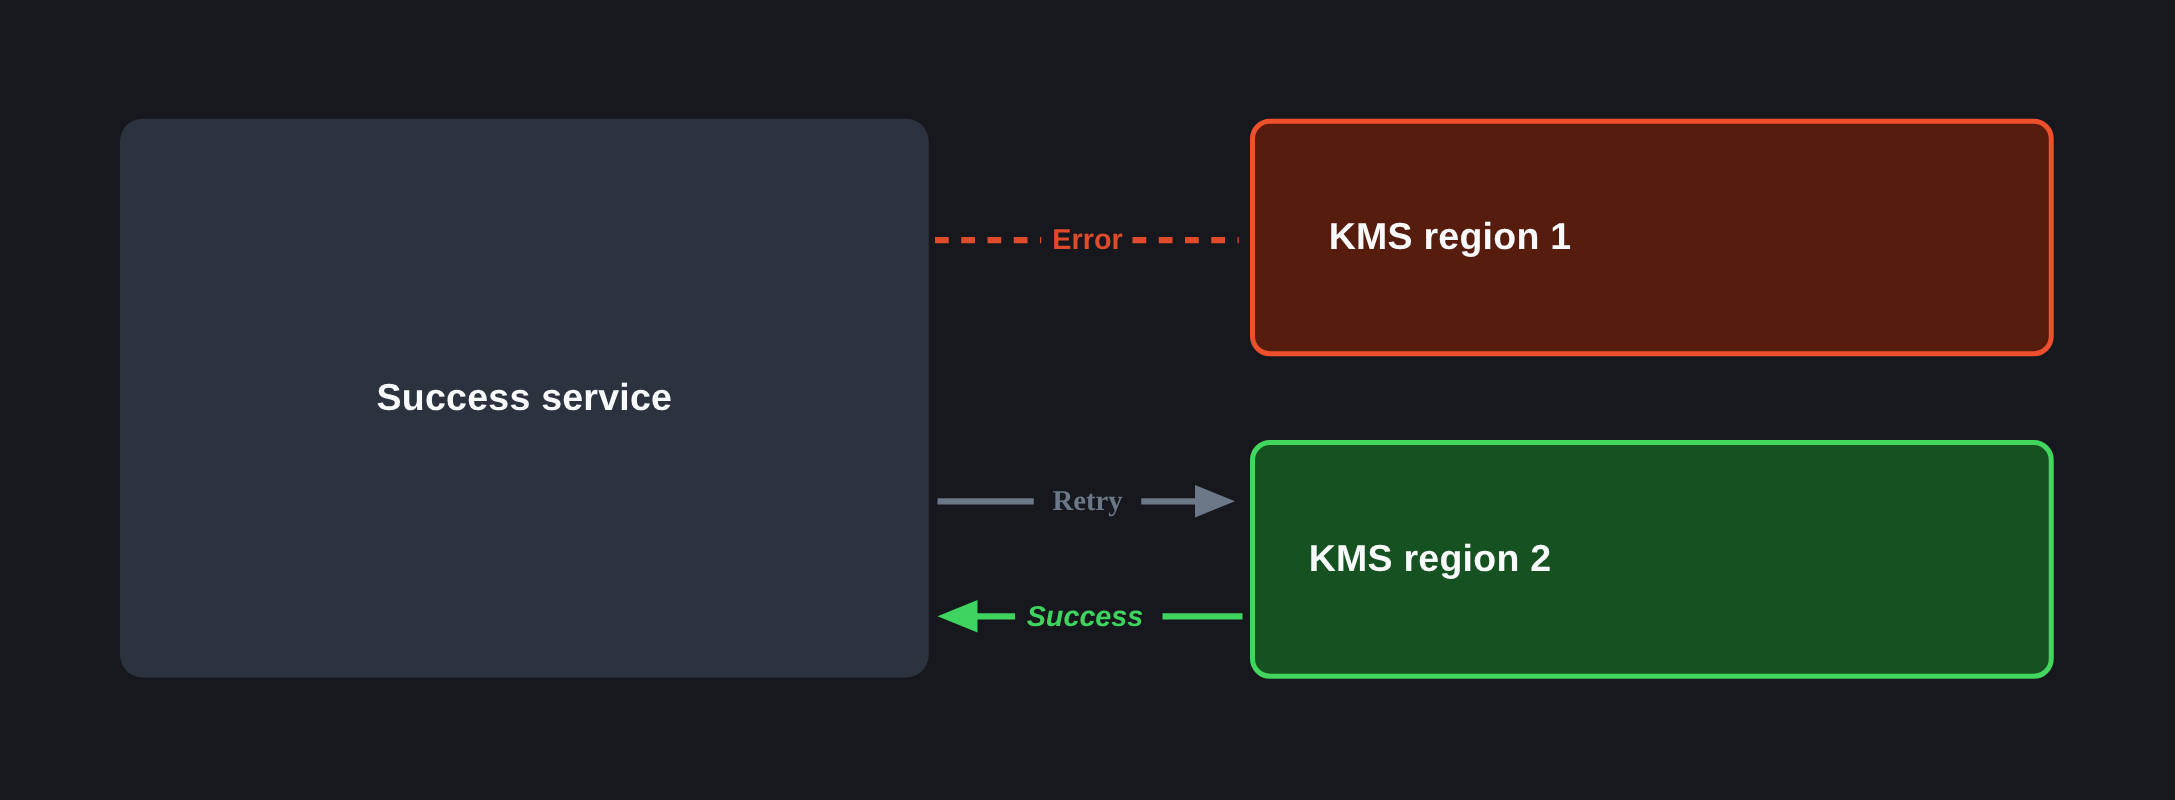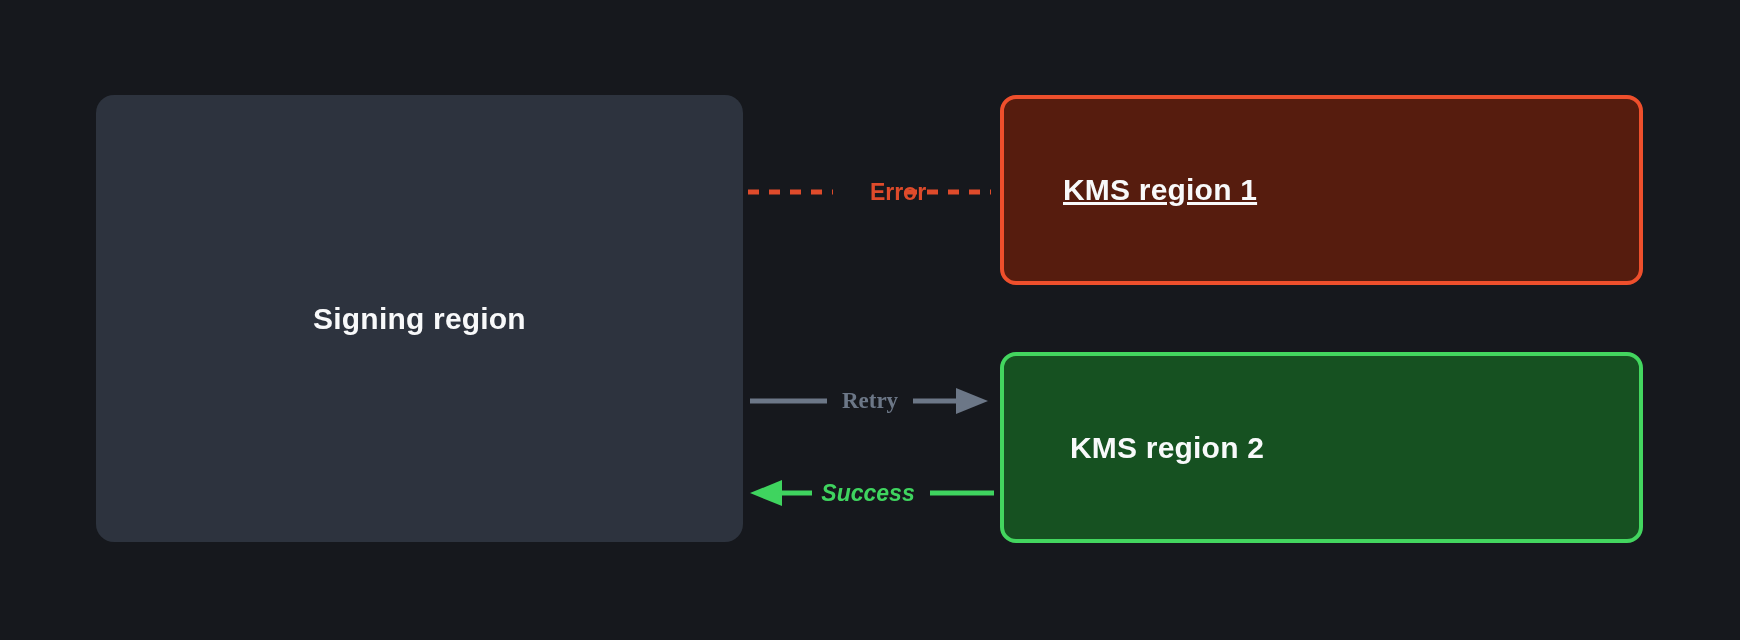--- a/index.html
+++ b/index.html
@@ -42,59 +42,58 @@
     border-radius: 18px;
     justify-content: center;
   }
   .node-kms1 {
     left: 1000px; top: 95px;
     width: 643px; height: 190px;
     background: var(--kms1-fill);
     border: 4px solid var(--kms1-border);
     border-radius: 16px;
     padding-left: 59px;
-    text-decoration: underline;
   }
   .node-kms2 {
     left: 1000px; top: 352px;
     width: 643px; height: 191px;
     background: var(--kms2-fill);
     border: 4px solid var(--kms2-border);
     border-radius: 16px;
-    padding-left: 66px;
+    padding-left: 43px;
   }
   .edges {
     position: absolute;
     left: 0; top: 0;
     width: 1740px; height: 640px;
     pointer-events: none;
   }
   .error-stroke   { stroke: var(--error);   }
   .retry-stroke   { stroke: var(--retry);   }
   .retry-fill     { fill:   var(--retry);   }
   .success-stroke { stroke: var(--success); }
   .success-fill   { fill:   var(--success); }
   .edge-label {
     position: absolute;
     transform: translate(-50%, -50%);
     font-weight: bold;
     font-size: 23px;
     white-space: nowrap;
   }
-  .edge-label-error   { left: 870px; top: 192px; color: var(--error); margin-left: 28px;   }
+  .edge-label-error   { left: 870px; top: 192px; color: var(--error);   }
   .edge-label-retry   { left: 870px; top: 401px; color: var(--retry); font-family: Liberation Serif, serif;   }
   .edge-label-success { left: 868px; top: 493px; color: var(--success); font-style: italic; }
 </style>
 </head>
 <body>
 
 <div class="canvas">
 
   <div class="node node-signing">
-    <span>Signing region</span>
+    <span>Success service</span>
   </div>
 
   <div class="node node-kms1">
     <span>KMS region 1</span>
   </div>
 
   <div class="node node-kms2">
     <span>KMS region 2</span>
   </div>
 

